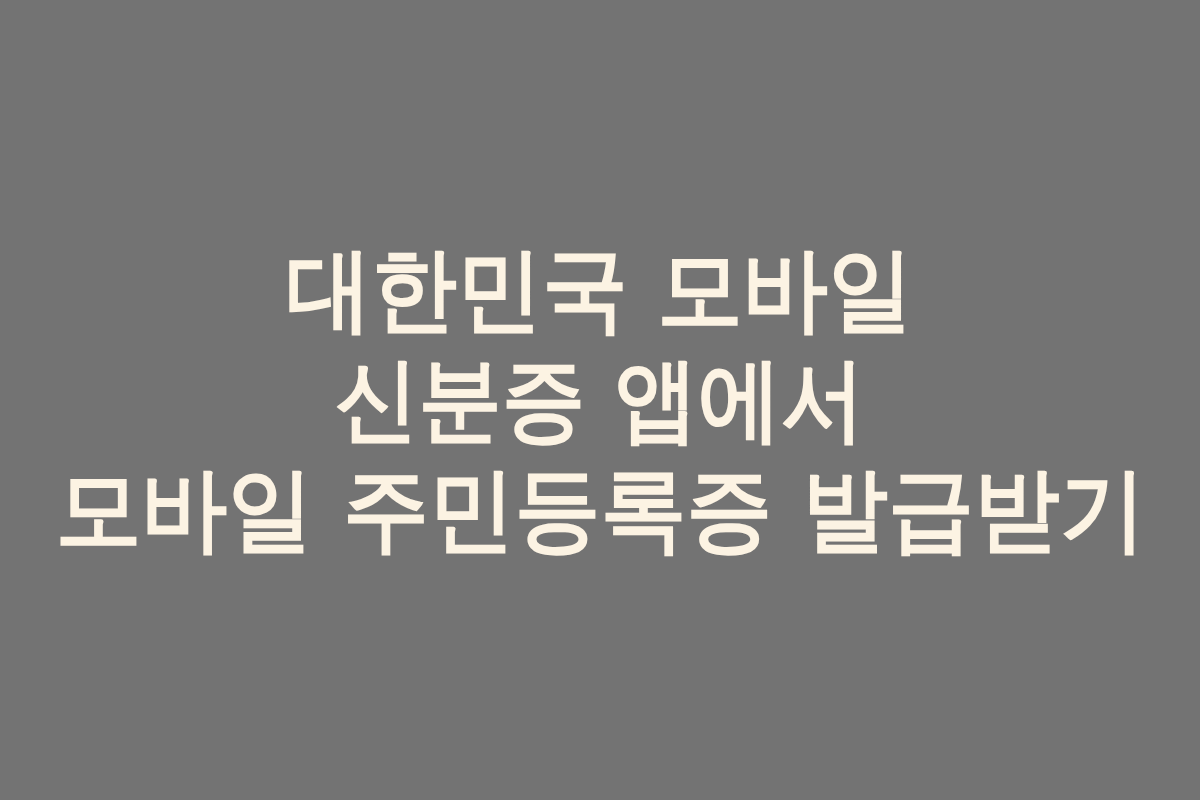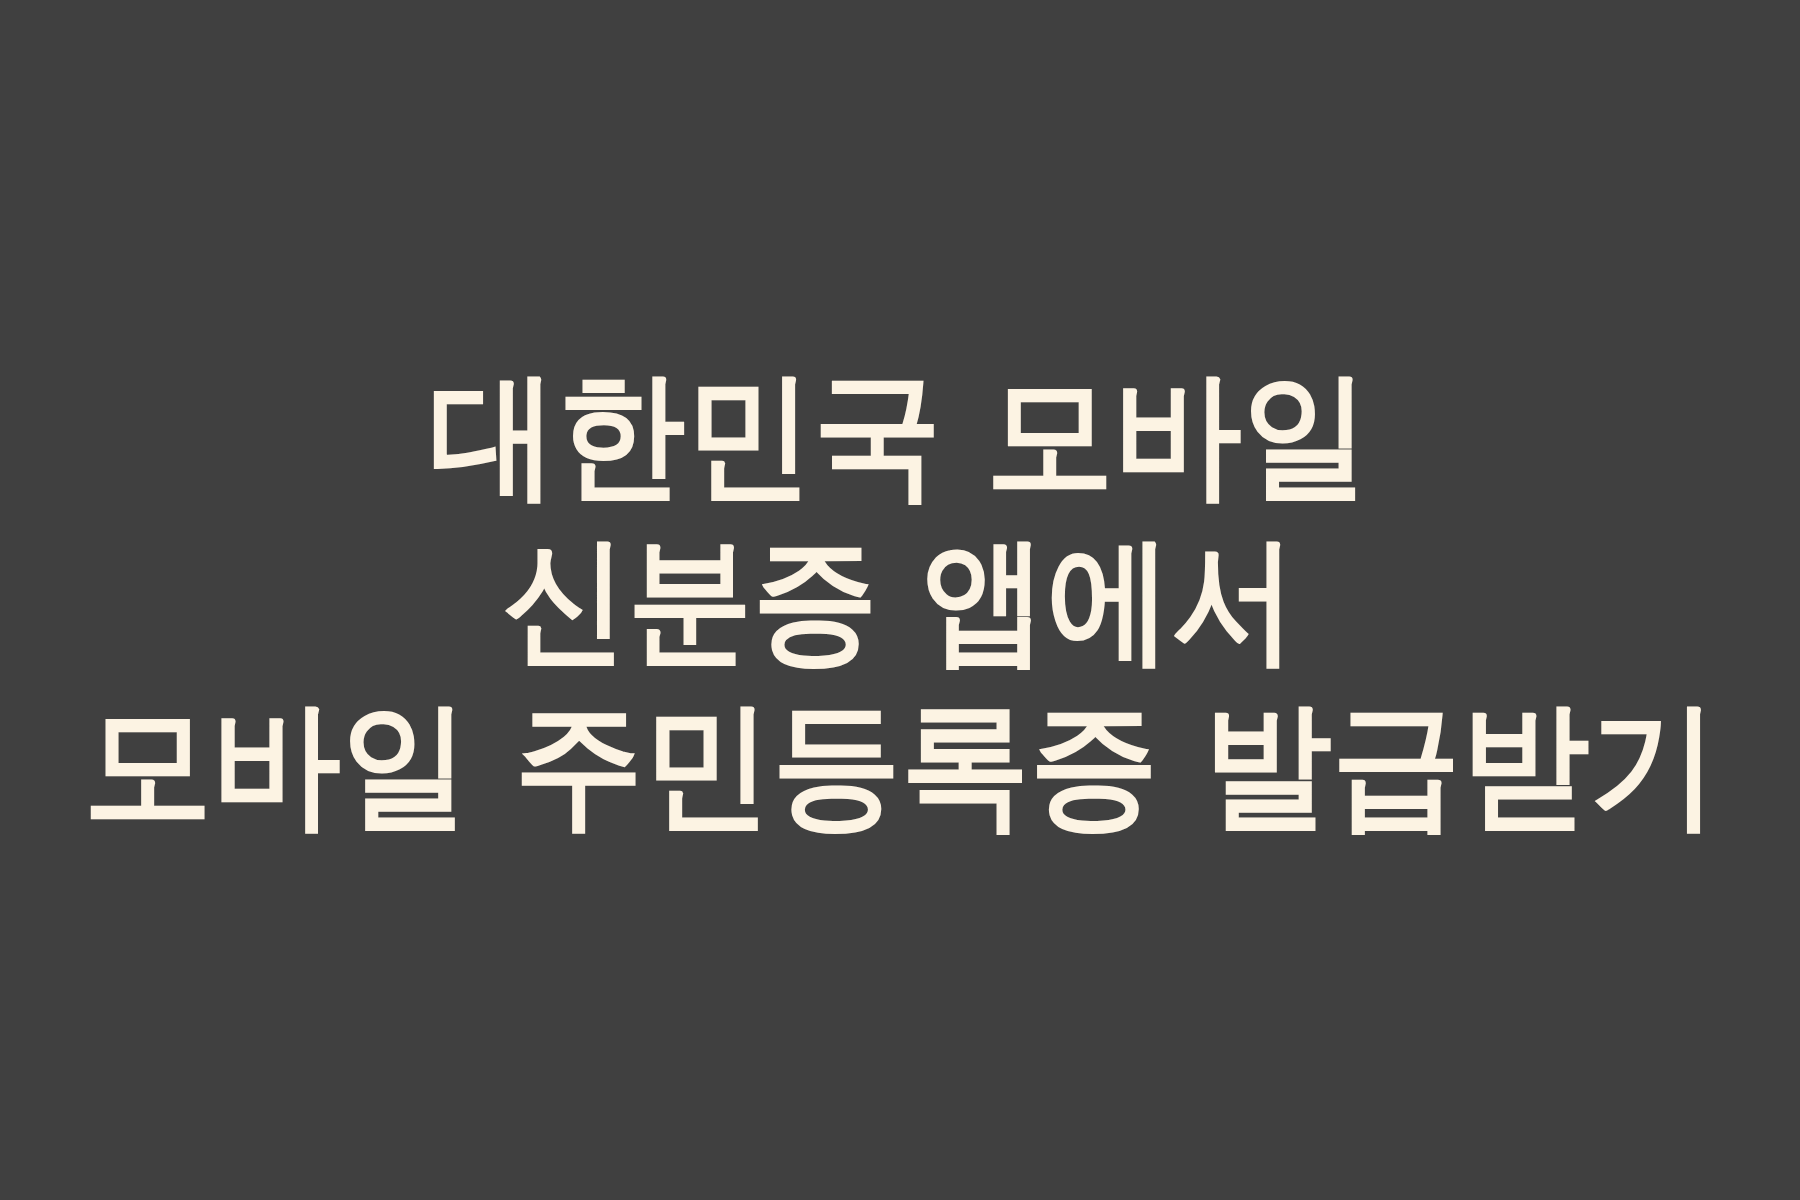--- a/index.html
+++ b/index.html
@@ -75,21 +75,21 @@
   #line-3 {
     font-size: 92px;
     height: 110px;
     line-height: 110px;
     transform: scaleX(0.90);
   }
 </style>
 </head>
 <body>
 
-<div id="card" style="background: #404040;">
+<div id="card" style="background: #737373;">
 
   <div id="headline" style="color: rgb(252, 243, 227);">
 
     <span class="line" id="line-1" style="color: rgb(252, 243, 227); transform: scaleX(0.9284);">대한민국 모바일</span>
 
     <span class="line" id="line-2" style="color: rgb(252, 243, 227); transform: scaleX(0.9083);">신분증 앱에서</span>
 
     <span class="line" id="line-3" style="color: rgb(252, 243, 227); transform: scaleX(0.9341);">모바일 주민등록증 발급받기</span>
 
   </div>

